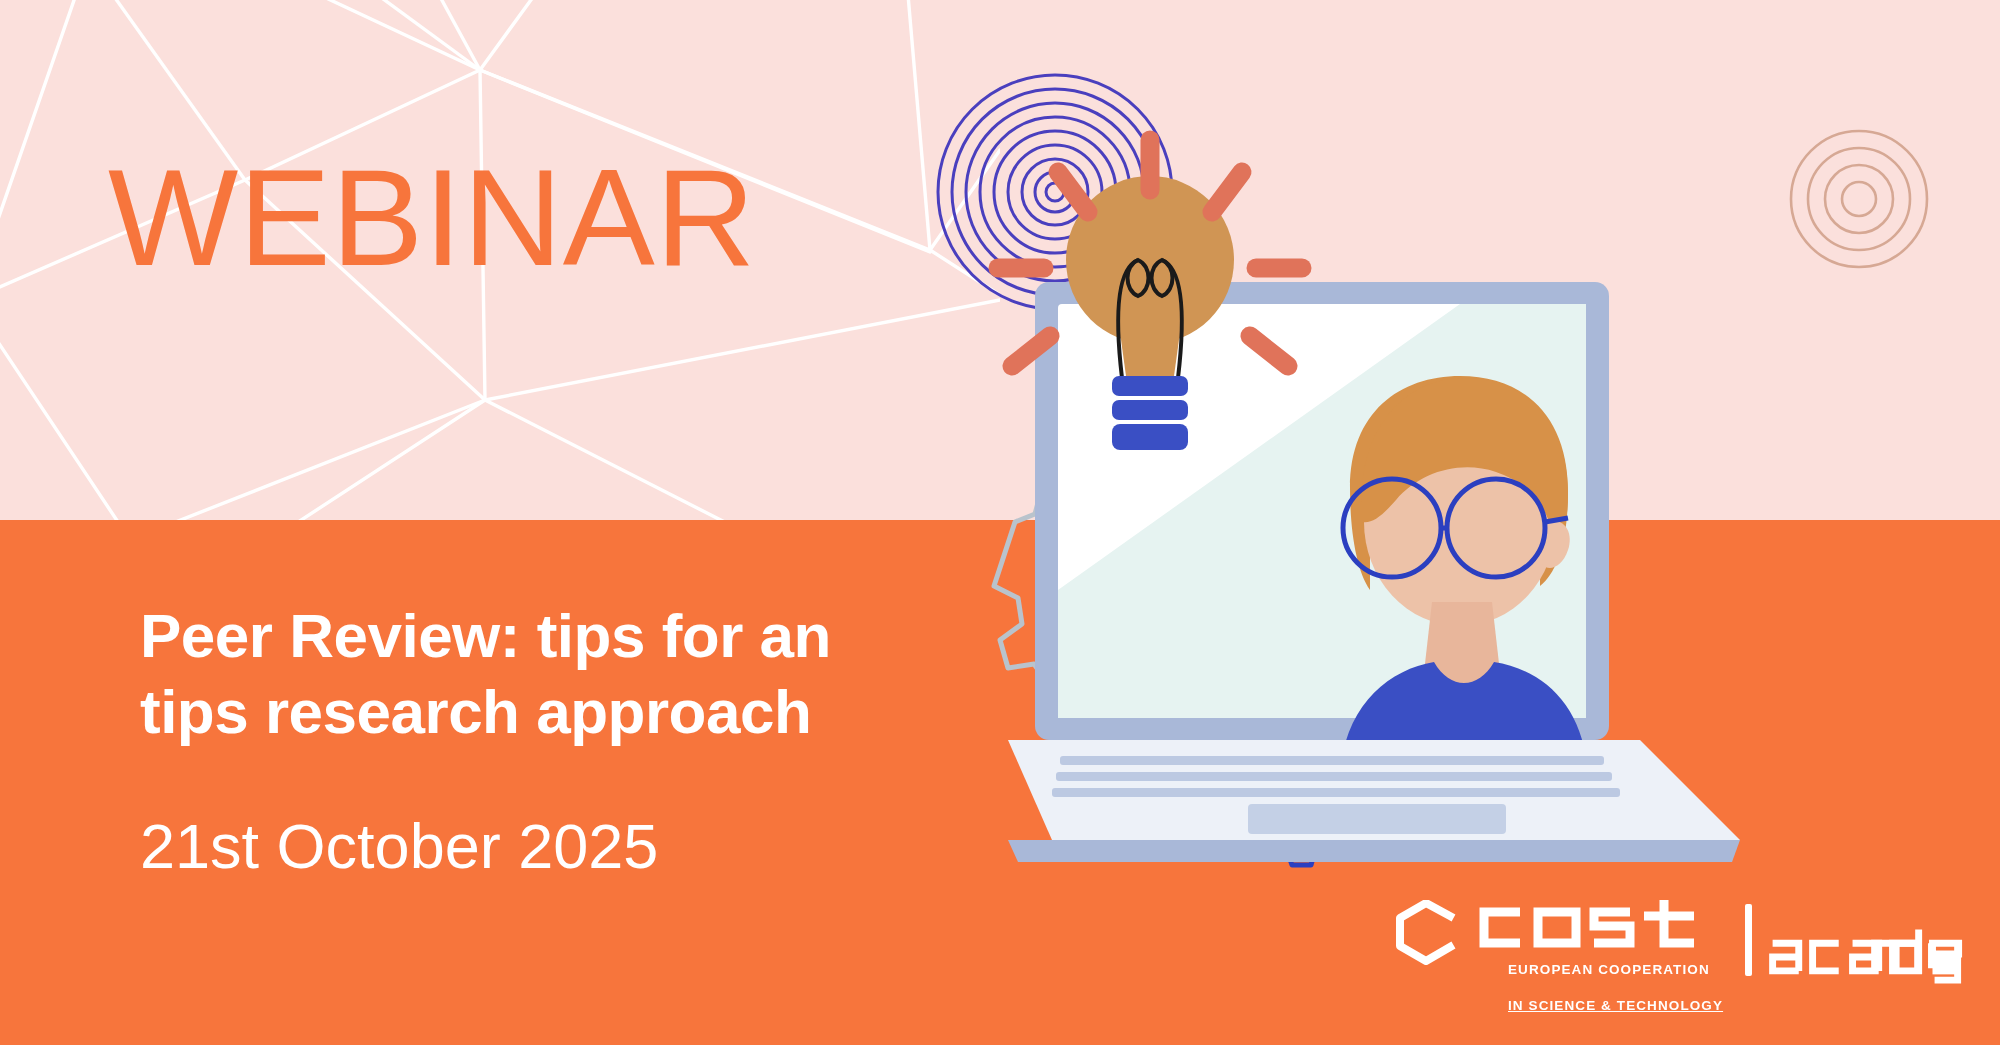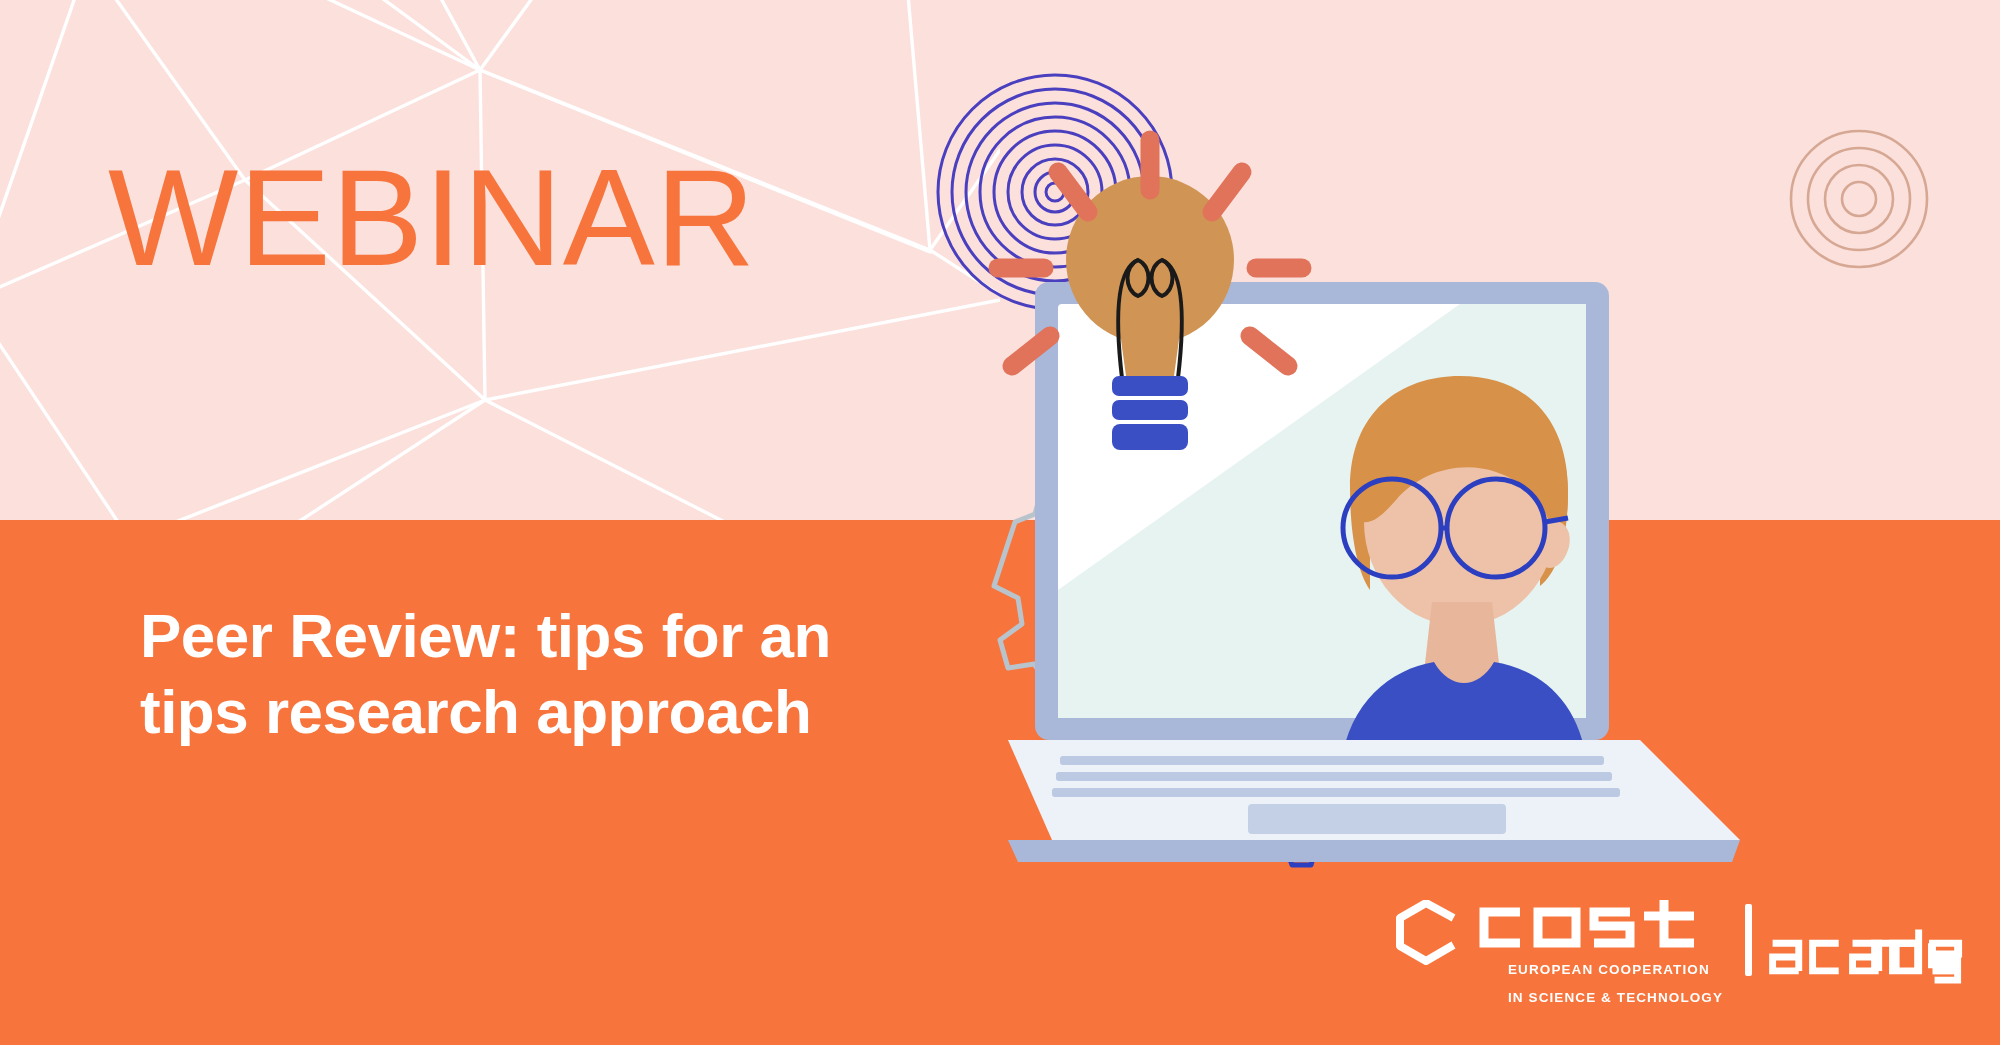--- a/index.html
+++ b/index.html
@@ -162,20 +162,21 @@
     </g>
   </svg>
 
   <div class="webinar">WEBINAR</div>
 
   <div class="title-block">
     <div class="title-line">Peer Review: tips for an</div>
     <div class="title-line">tips research approach</div>
   </div>
 
+  <div class="date-line">21st October 2025</div>
 
   <div class="illus">
     <svg width="780" height="720" viewBox="0 0 780 720" xmlns="http://www.w3.org/2000/svg">
 
       <g fill="none" stroke="#B9C3CC" stroke-width="5" stroke-linejoin="round">
         <path d="M -25 372
                  L -5 364 L 2 338 L 30 330 L 45 352 L 72 348 L 82 322
                  L 110 324 L 118 350 L 144 358 L 164 340 L 186 358
                  L 176 382 L 192 404 L 218 400 L 226 428 L 204 444
                  L 206 470 L 230 482 L 222 510 L 194 510 L 178 532
@@ -291,21 +292,21 @@
 
           <path d="M 66 16 L 104 16 L 104 47 L 66 47 Z"></path>
 
           <path d="M 158 16 L 122 16 L 122 30 L 158 30 L 158 47 L 122 47"></path>
 
           <path d="M 192 4 L 192 47 L 222 47"></path>
           <path d="M 172 20 L 222 20"></path>
         </g>
       </svg>
       <div class="logo-tag">EUROPEAN COOPERATION</div>
-      <div class="logo-tag" style="margin-top:11px;">IN SCIENCE &amp; TECHNOLOGY</div>
+      <div class="logo-tag" style="margin-top:19px;text-decoration:underline;">IN SCIENCE &amp; TECHNOLOGY</div>
     </div>
 
     <div class="logo-div"></div>
 
     <svg width="268" height="80" viewBox="0 0 268 80" style="margin-left:16px;margin-top:18px;" xmlns="http://www.w3.org/2000/svg">
       <g fill="none" stroke="#FFFFFF" stroke-width="9">
 
         <path d="M 6 26 L 40 26 L 40 62 M 40 44 L 6 44 L 6 62 L 40 62"></path>
 
         <path d="M 92 26 L 58 26 L 58 62 L 92 62"></path>

